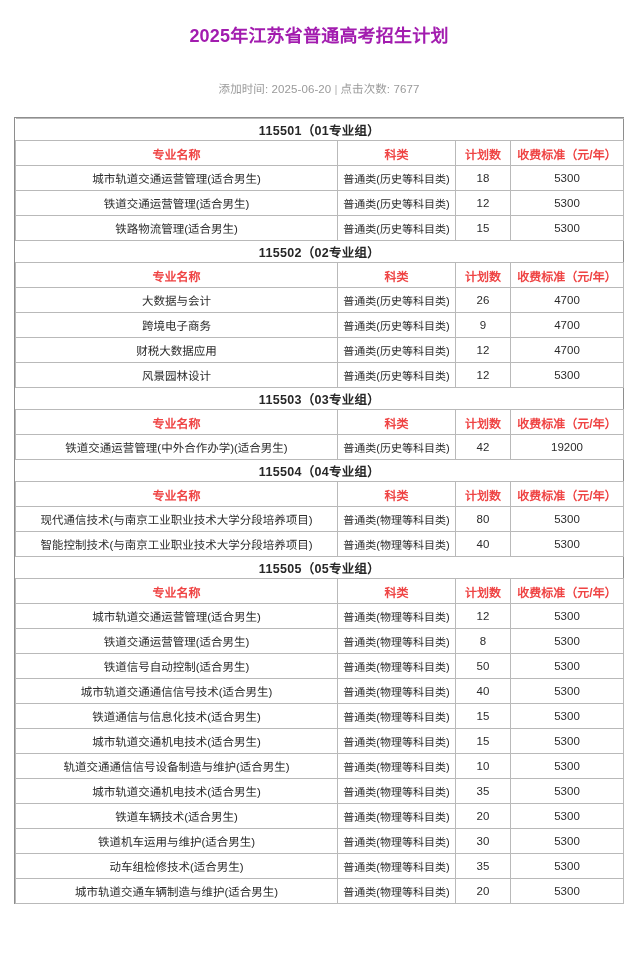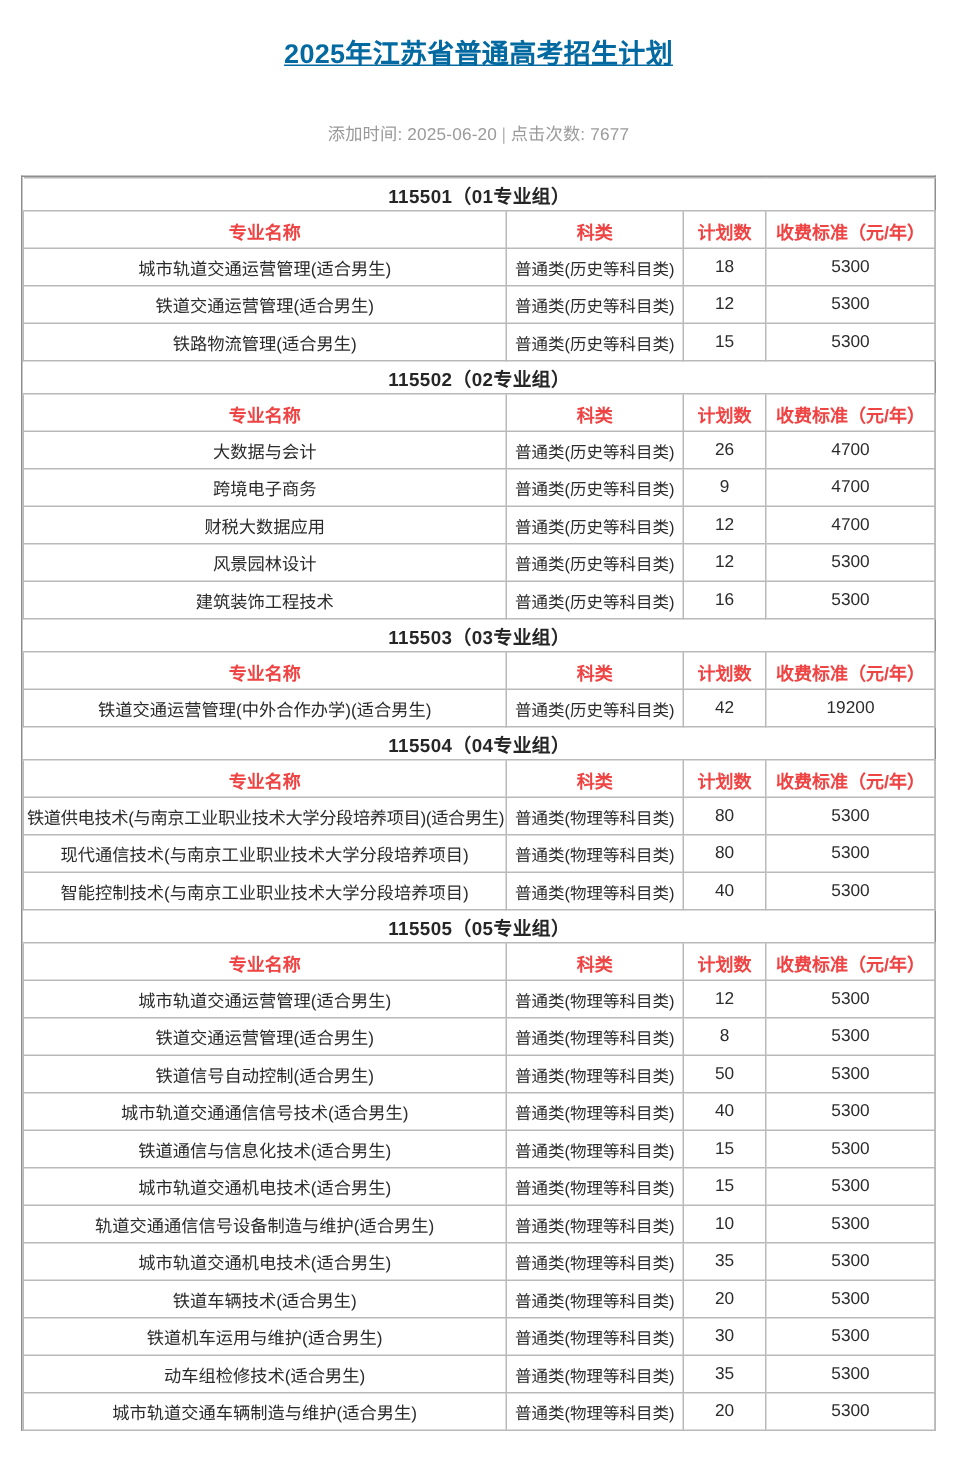--- a/index.html
+++ b/index.html
@@ -18,25 +18,24 @@
   .page {
     width: 638px;
     margin: 0 auto;
     background: #ffffff;
     position: relative;
   }
   .page-title {
     text-align: center;
     font-size: 18px;
     font-weight: bold;
-    color: #0369a1;
+    color: #a21caf;
     letter-spacing: 0.2px;
     padding-top: 13px;
     line-height: 1.3;
-    text-decoration: underline;
   }
   .meta-line {
     text-align: center;
     font-size: 11.5px;
     color: #9a9a9a;
     padding-top: 20px;
     padding-bottom: 21px;
     letter-spacing: 0.1px;
   }
   .meta-sep {
@@ -170,26 +169,20 @@
             <td class="cell-subject">普通类(历史等科目类)</td>
             <td class="cell-plan">12</td>
             <td class="cell-fee">4700</td>
           </tr>
           <tr class="data-row">
             <td class="cell-name">风景园林设计</td>
             <td class="cell-subject">普通类(历史等科目类)</td>
             <td class="cell-plan">12</td>
             <td class="cell-fee">5300</td>
           </tr>
-          <tr class="data-row">
-            <td class="cell-name">建筑装饰工程技术</td>
-            <td class="cell-subject">普通类(历史等科目类)</td>
-            <td class="cell-plan">16</td>
-            <td class="cell-fee">5300</td>
-          </tr>
           <tr class="group-row">
             <td colspan="4">115503（03专业组）</td>
           </tr>
           <tr class="head-row">
             <td>专业名称</td>
             <td>科类</td>
             <td>计划数</td>
             <td>收费标准（元/年）</td>
           </tr>
           <tr class="data-row">
@@ -199,26 +192,20 @@
             <td class="cell-fee">19200</td>
           </tr>
           <tr class="group-row">
             <td colspan="4">115504（04专业组）</td>
           </tr>
           <tr class="head-row">
             <td>专业名称</td>
             <td>科类</td>
             <td>计划数</td>
             <td>收费标准（元/年）</td>
-          </tr>
-          <tr class="data-row">
-            <td class="cell-name squeeze">铁道供电技术(与南京工业职业技术大学分段培养项目)(适合男生)</td>
-            <td class="cell-subject">普通类(物理等科目类)</td>
-            <td class="cell-plan">80</td>
-            <td class="cell-fee">5300</td>
           </tr>
           <tr class="data-row">
             <td class="cell-name">现代通信技术(与南京工业职业技术大学分段培养项目)</td>
             <td class="cell-subject">普通类(物理等科目类)</td>
             <td class="cell-plan">80</td>
             <td class="cell-fee">5300</td>
           </tr>
           <tr class="data-row">
             <td class="cell-name">智能控制技术(与南京工业职业技术大学分段培养项目)</td>
             <td class="cell-subject">普通类(物理等科目类)</td>

